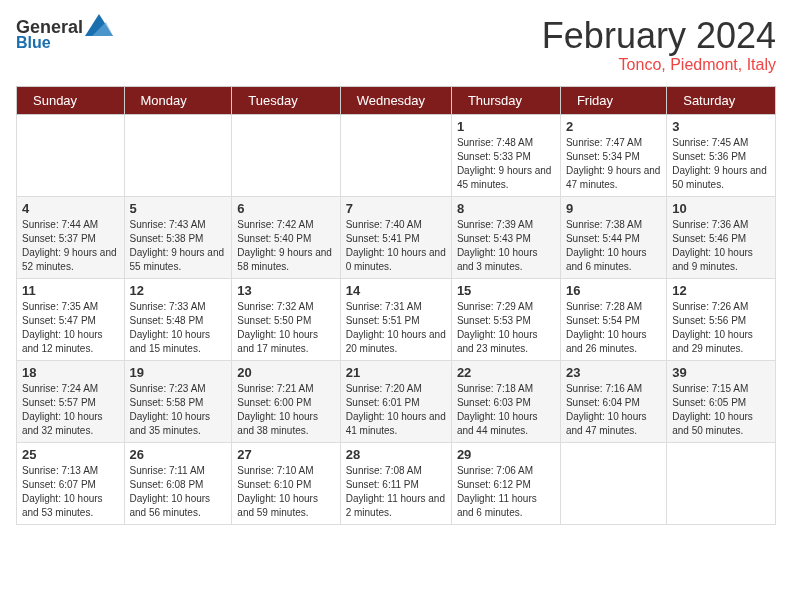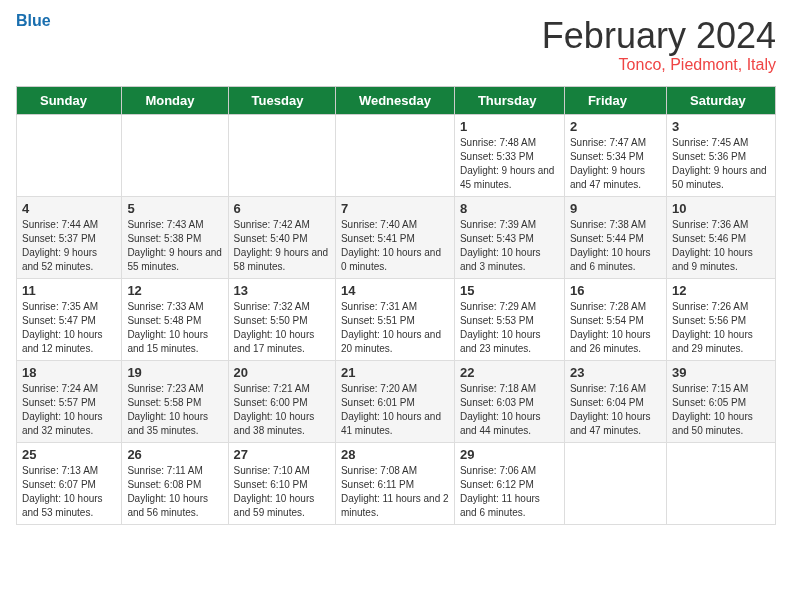--- a/index.html
+++ b/index.html
@@ -50,25 +50,25 @@
     .location-title {
       font-size: 16px;
       color: #ef4444;
     }
     table {
       width: 100%;
       border-collapse: collapse;
       font-size: 11px;
     }
     thead tr th {
-      background-color: #15803d;
+      background-color: #7f1d1d;
       color: #fff;
       font-size: 13px;
-      font-weight: bold;
-      padding: 6px 23px;
+      font-weight: normal;
+      padding: 6px 16px;
       text-align: left;
       border: 1px solid #ccc;
     }
     tbody tr {
       border-bottom: 1px solid #ddd;
     }
     td {
       vertical-align: top;
       padding: 4px 5px;
       border: 1px solid #ddd;
@@ -100,20 +100,27 @@
     .empty-cell {
       background-color: inherit;
     }
   </style>
 </head>
 <body>
 
 <div class="header-area">
   <div class="logo">
     <div style="display:flex;flex-direction:column;align-items:flex-start;">
+      <div style="display:flex;align-items:center;">
+        <span class="logo-text-general">General</span>
+        <svg class="logo-icon" viewBox="0 0 28 22" xmlns="http://www.w3.org/2000/svg">
+          <polygon points="0,22 14,0 28,22" fill="#1a6faf"></polygon>
+          <polygon points="7,22 21,8 28,22" fill="#6ab0e0" opacity="0.6"></polygon>
+        </svg>
+      </div>
       <span class="logo-text-blue" style="margin-top:-4px;">Blue</span>
     </div>
   </div>
   <div class="title-area">
     <div class="month-title">February 2024</div>
     <div class="location-title">Tonco, Piedmont, Italy</div>
   </div>
 </div>
 
 <table>

